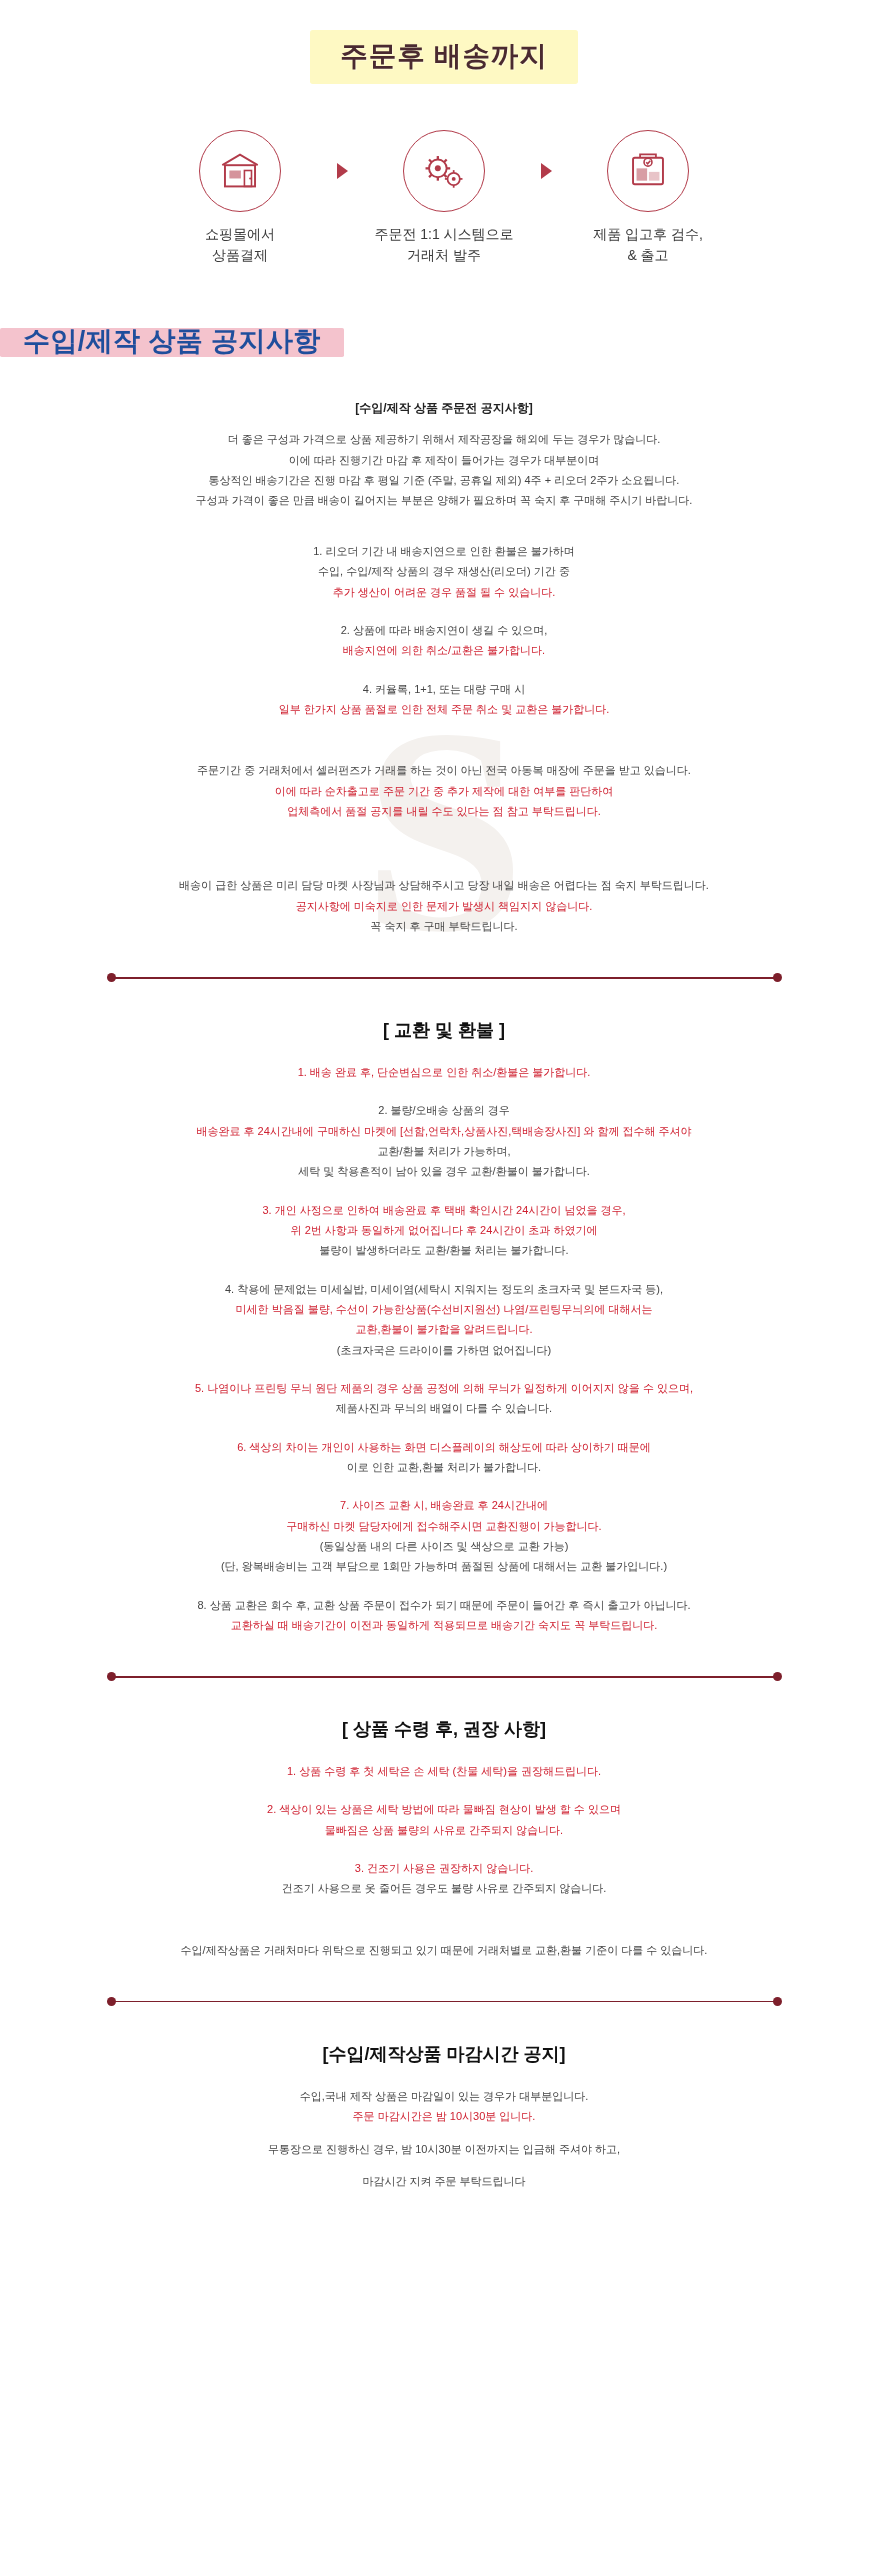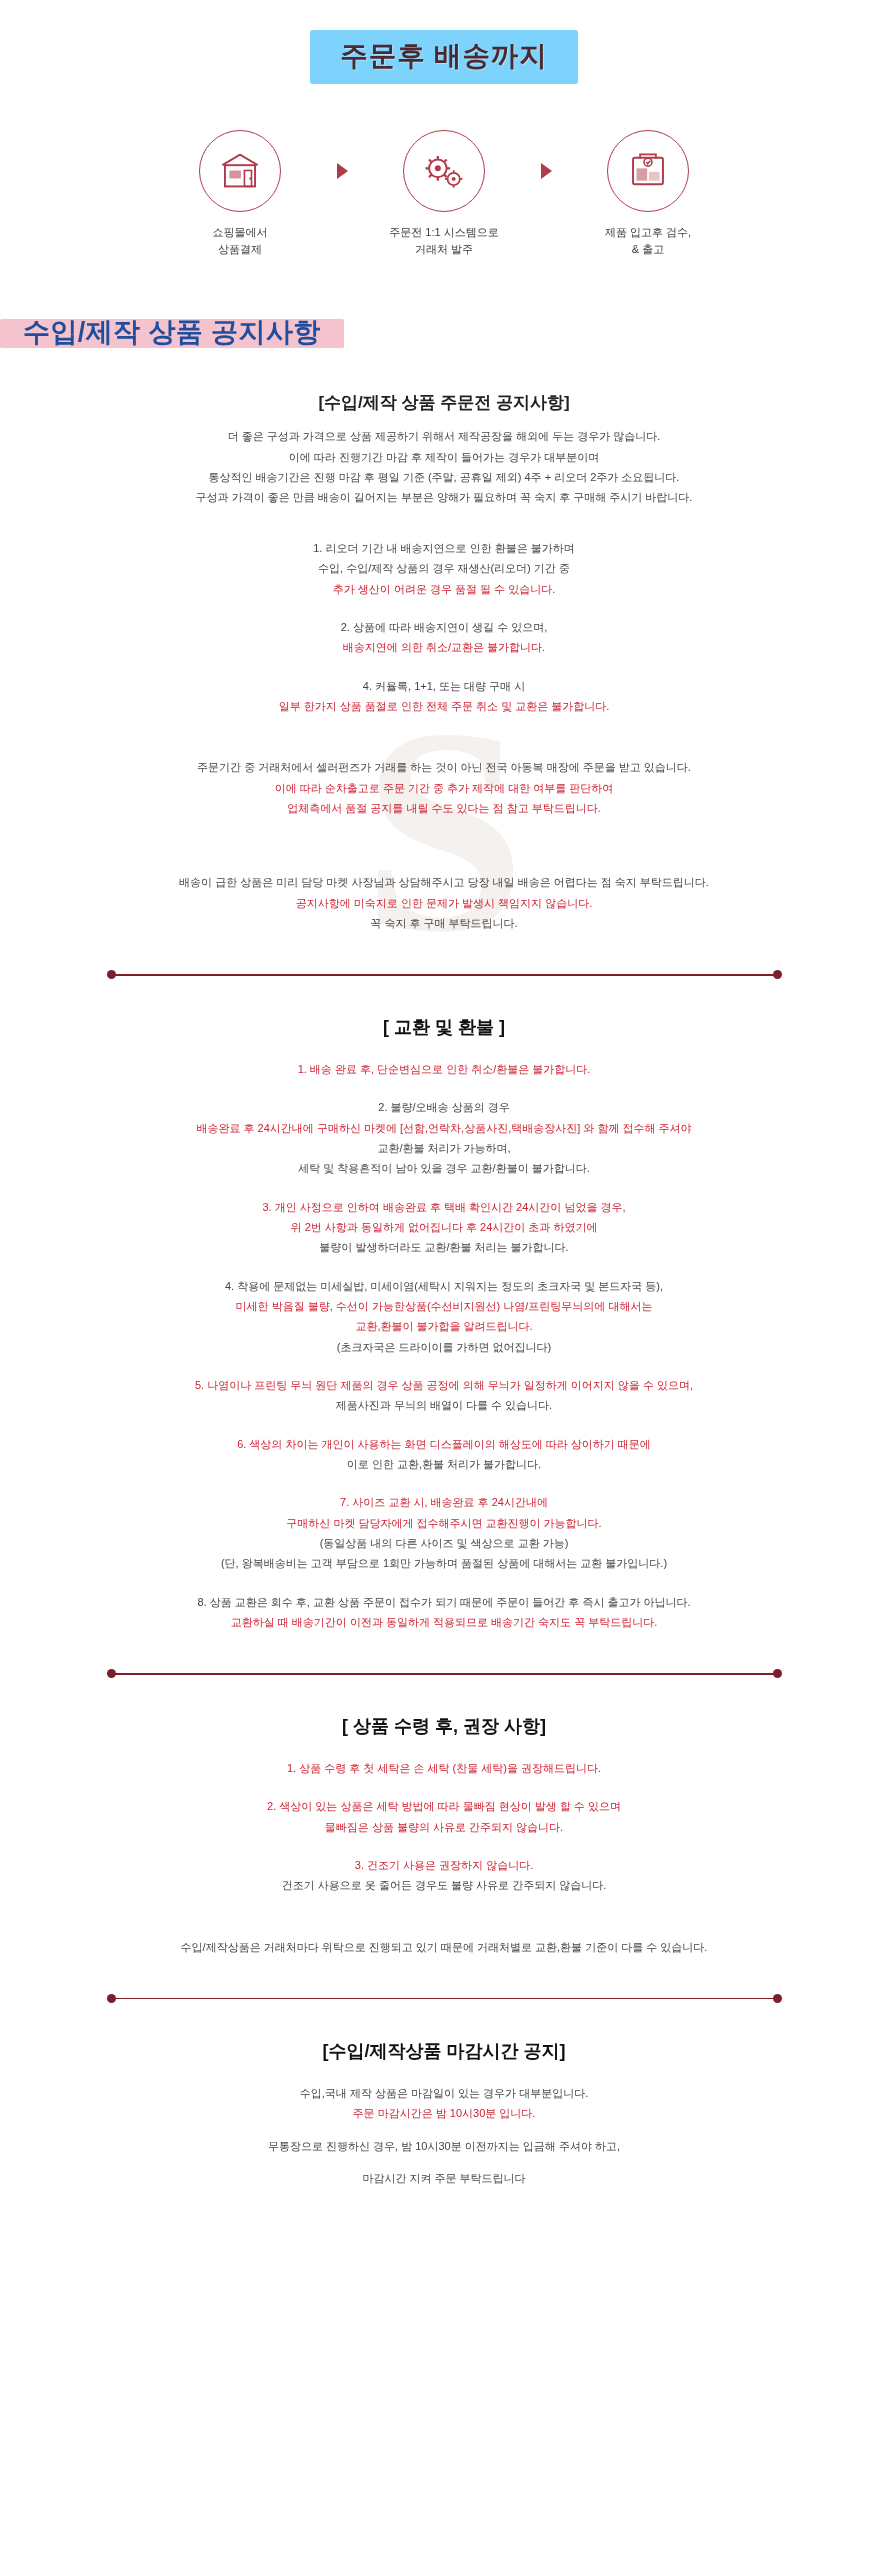--- a/index.html
+++ b/index.html
@@ -22,21 +22,21 @@
     padding-top: 30px;
   }
 
   
   .banner-wrap {
     text-align: center;
     margin-bottom: 46px;
   }
   .banner {
     display: inline-block;
-    background: #7dd3fc;
+    background: #fef9c3;
     color: #4a2a30;
     font-size: 27.5px;
     font-weight: bold;
     letter-spacing: 0.9px;
     padding: 8px 30px 9.8px 30px;
     border-radius: 2.7px;
     text-shadow: 0.9px 0.9px 0 rgba(255,255,255,0.35);
   }
 
   
@@ -57,21 +57,21 @@
     border: 1.8px solid #b23b4a;
     border-radius: 50%;
     margin: 0 auto 12.4px auto;
     display: flex;
     align-items: center;
     justify-content: center;
     background: #fff;
   }
   .circle svg { display: block; }
   .flow-label {
-    font-size: 11px;
+    font-size: 14px;
     line-height: 1.5;
     color: #3b3b3b;
     white-space: pre-line;
   }
   .flow-arrow {
     width: 39px;
     display: flex;
     justify-content: center;
     align-items: center;
     height: 82px;
@@ -126,21 +126,21 @@
 
   
   .content {
     position: relative;
     z-index: 1;
     width: 746px;
     margin: 0 auto;
     text-align: center;
   }
   .blk-head {
-    font-size: 17px;
+    font-size: 12px;
     font-weight: bold;
     color: #222;
     margin-bottom: 12.4px;
   }
   .line {
     font-size: 11px;
     line-height: 1.85;
     color: #444;
   }
   .red-b { color: #cf2030; font-weight: normal; }

